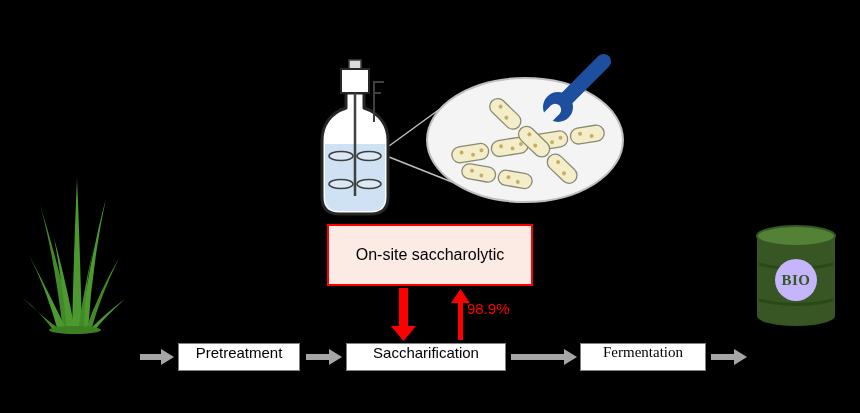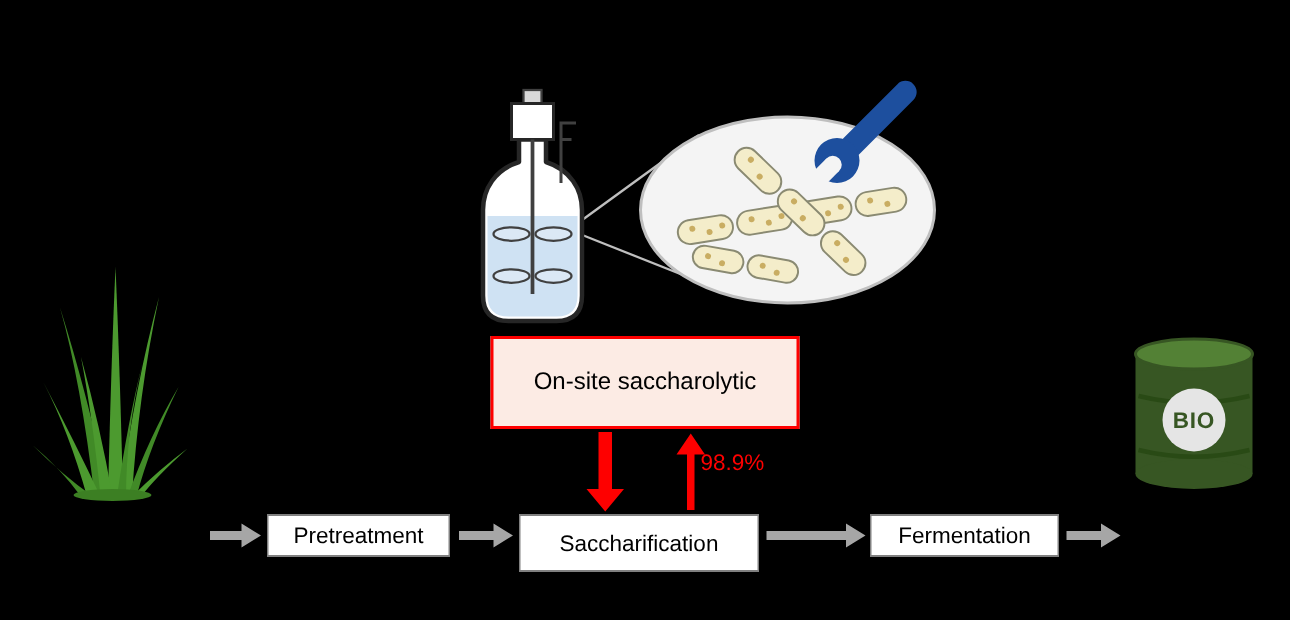--- a/index.html
+++ b/index.html
@@ -5,27 +5,27 @@
   html,body{margin:0;padding:0;background:#000;}
   .stage{position:relative;width:860px;height:413px;background:#000;overflow:hidden;
          font-family:"Liberation Sans",sans-serif;}
   .stage > svg{position:absolute;left:0;top:0;}
   .overlay{position:absolute;box-sizing:border-box;}
   .enzyme-box{left:327px;top:224px;width:206px;height:62px;background:#fcebe4;
       border:2.5px solid #fe0000;display:flex;flex-direction:column;align-items:center;
       justify-content:center;font-size:16px;color:#000;line-height:1.3;text-align:left;}
   .pct{left:467px;top:300px;color:#fe0000;font-size:15px;}
   .step{position:absolute;box-sizing:border-box;background:#fff;border:1.5px solid #808080;
-      display:flex;align-items:center;justify-content:center;font-size:15px;color:#000;}
+      display:flex;align-items:flex-start;justify-content:center;font-size:15px;color:#000;}
   .step.pre{left:178px;top:343px;width:122px;height:28px;}
-  .step.sac{left:346px;top:343px;width:160px;height:38px;}
-  .step.fer{left:580px;top:343px;width:126px;height:28px;}
-  .bio{left:775px;top:259px;width:42px;height:42px;border-radius:50%;background:#e5e5e5;
+  .step.sac{left:346px;top:343px;width:160px;height:28px;}
+  .step.fer{left:580px;top:343px;width:126px;height:28px;font-family:Liberation Serif, serif;}
+  .bio{left:775px;top:259px;width:42px;height:42px;border-radius:50%;background:#c4b5fd;
       display:flex;align-items:center;justify-content:center;font-weight:bold;
-      font-size:15px;color:#375623;letter-spacing:.5px;}
+      font-size:15px;color:#375623;letter-spacing:.5px;font-family:Liberation Serif, serif;}
 </style>
 </head>
 <body>
 
 <div class="stage">
 
   <svg width="860" height="413" viewBox="0 0 860 413">
 
     <g>
       <path d="M72,331 Q74,245 77,178 Q80,248 82,331 Z" fill="#4c9a2f"></path>

